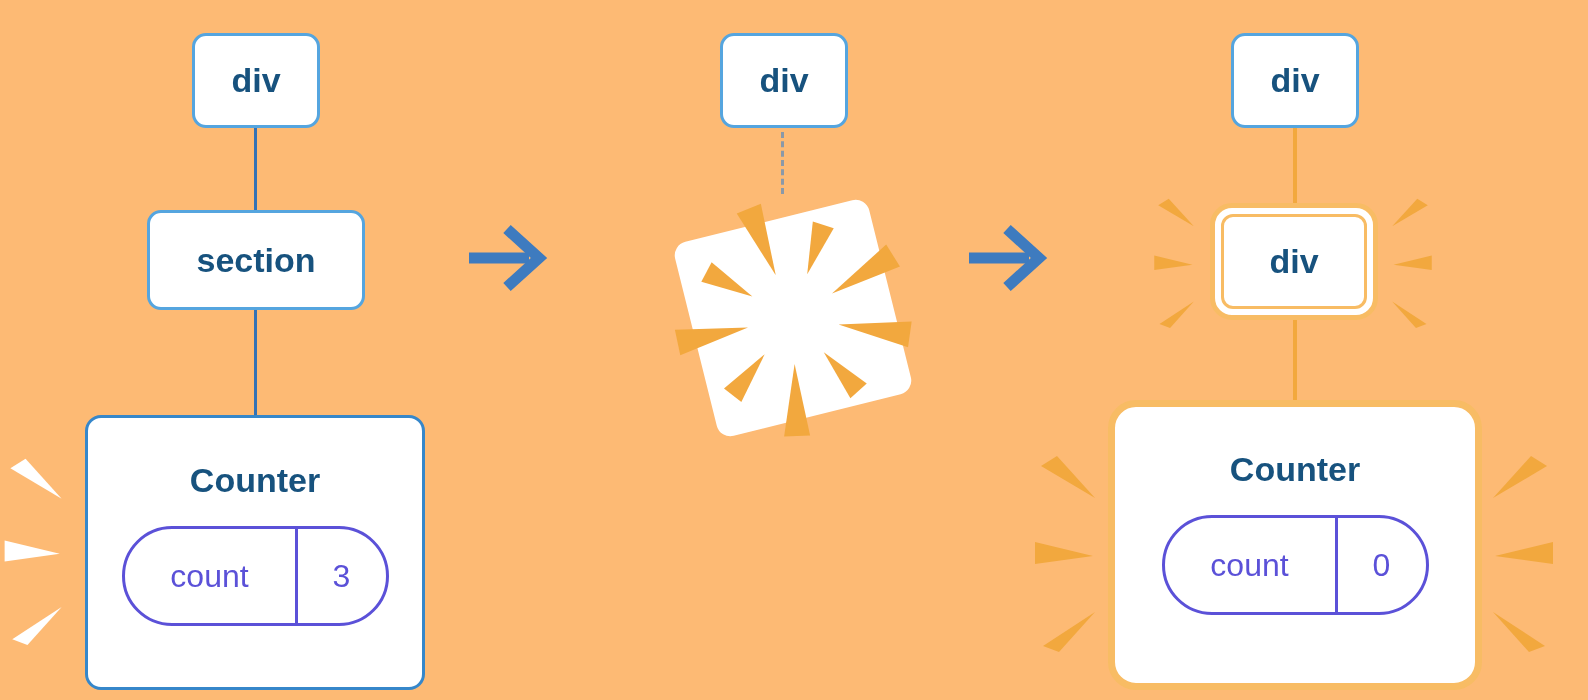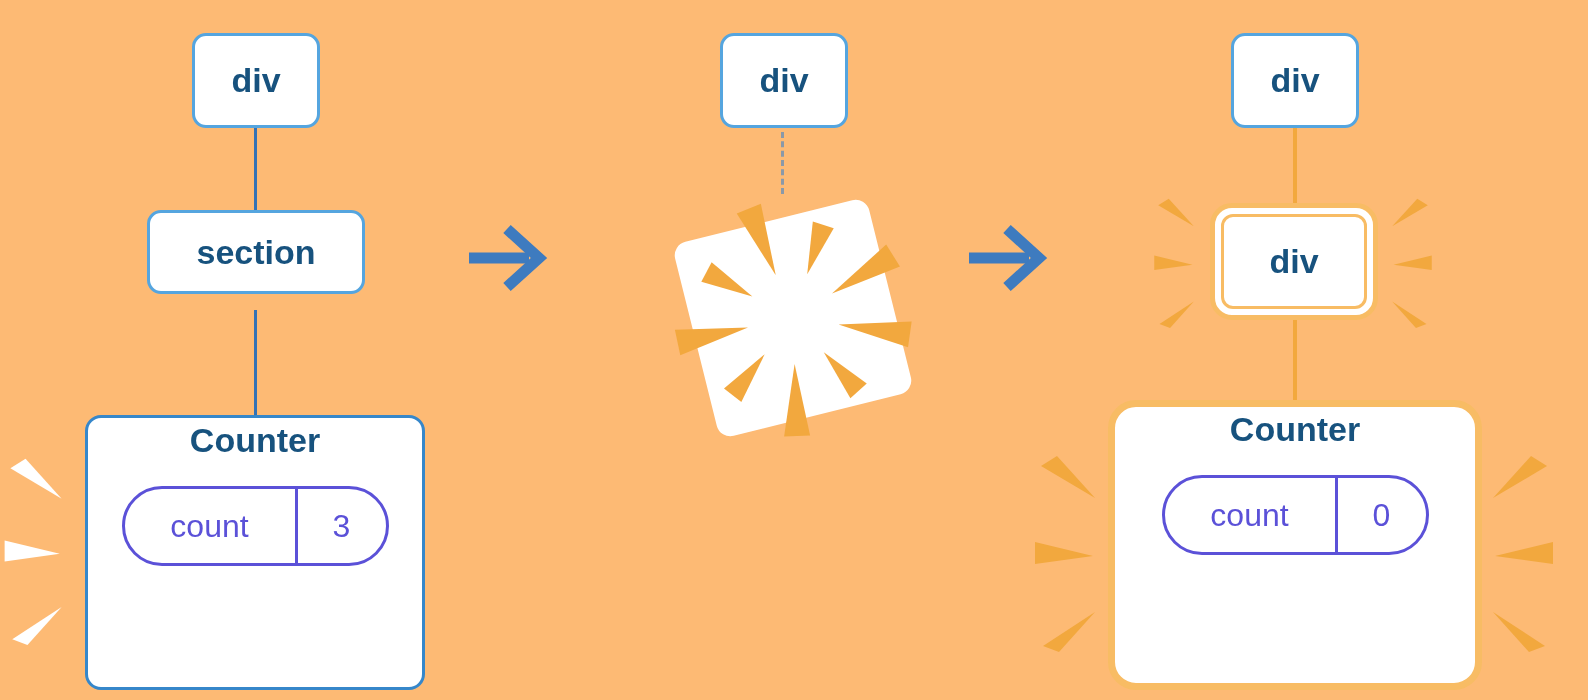--- a/index.html
+++ b/index.html
@@ -38,29 +38,30 @@
     border:3px solid #3687CA;
     border-radius:16px;
     box-sizing:border-box;
     display:flex;flex-direction:column;align-items:center;
   }
   .counter-card.orange{
     border:7px solid #F8BC64;
     border-radius:28px;
   }
   .counter-title{
+    margin-top:40px;
     font-size:34px;font-weight:600;color:#17527E;
     line-height:44px;
   }
   .pill{
     margin-top:24px;
     display:flex;align-items:stretch;
     border:3px solid #5B51D8;
     border-radius:60px;
-    height:80px;
+    height:100px;
     background:#ffffff;
     color:#5B51D8;
     font-size:32px;
     box-sizing:border-box;
     overflow:hidden;
   }
   .pill-key{width:170px;display:flex;align-items:center;justify-content:center;}
   .pill-divider{width:3px;background:#5B51D8;}
   .pill-value{width:88px;display:flex;align-items:center;justify-content:center;}
   
@@ -89,21 +90,21 @@
 
 <div class="stage">
 
   <div>
     <div class="node" style="left:192px;top:33px;width:128px;height:95px;">
       <span>div</span>
     </div>
 
     <div class="edge-v" style="left:254px;top:128px;height:82px;"></div>
 
-    <div class="node" style="left:147px;top:210px;width:218px;height:84px;">
+    <div class="node" style="left:147px;top:210px;width:218px;height:100px;">
       <span>section</span>
     </div>
 
     <div class="edge-v" style="left:254px;top:310px;height:105px;"></div>
 
     <svg class="sparkles" style="left:2px;top:455px;" width="68" height="190" viewBox="0 0 70 200">
       <g fill="#FFFFFF">
         <polygon points="62,46 8,14 24,4"></polygon>
         <polygon points="60,104 2,90 2,112"></polygon>
         <polygon points="62,160 10,194 26,200"></polygon>

